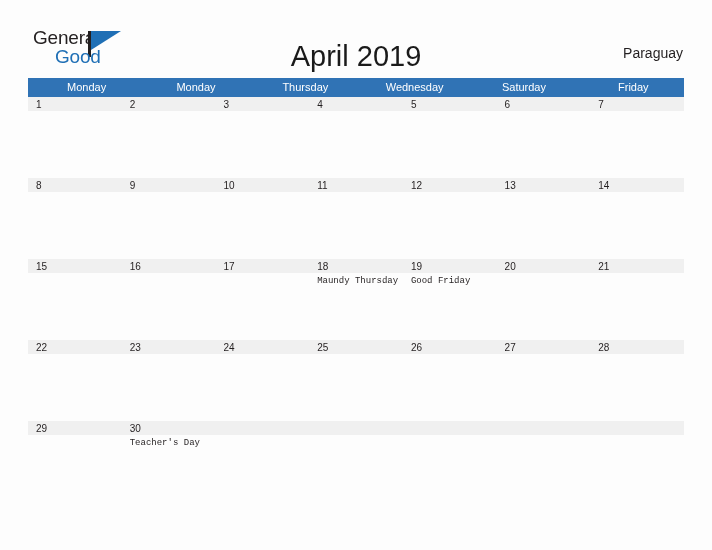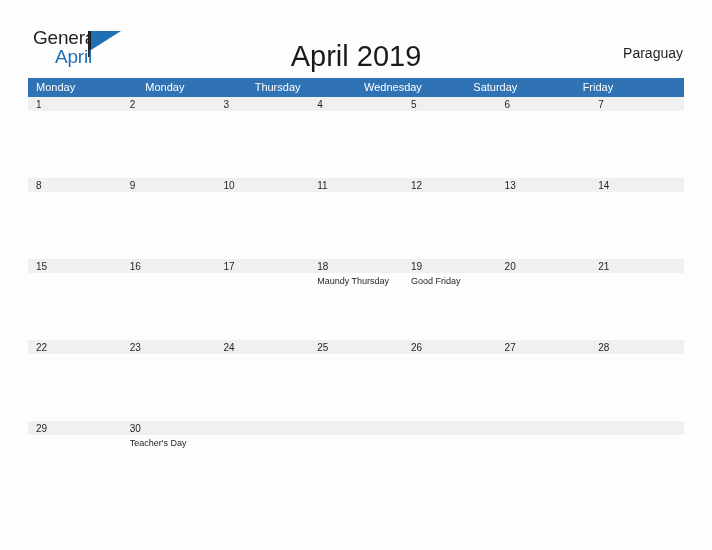--- a/index.html
+++ b/index.html
@@ -97,20 +97,21 @@
     position: absolute;
     left: 28px;
     top: 78px;
     width: 656px;
   }
   .weekday-row {
     display: flex;
     width: 656px;
     height: 19px;
     background: #3073b5;
+    text-align: center;
   }
   .weekday-cell {
     flex: 1 1 0;
     color: #ffffff;
     font-size: 11px;
     line-height: 19px;
     padding-left: 8px;
     box-sizing: border-box;
     overflow: hidden;
     white-space: nowrap;
@@ -161,41 +162,42 @@
     top: 1px;
     font-size: 10px;
     line-height: 13px;
     color: #231f20;
   }
   .event-list {
     position: absolute;
     left: 8px;
     top: 16px;
     right: 2px;
+    font-family: Liberation Mono, monospace;
   }
   .event {
     font-size: 9px;
     line-height: 12px;
     color: #231f20;
     white-space: nowrap;
     overflow: hidden;
   }
 </style>
 </head>
 <body>
 
 <div class="page">
 
   <div class="header">
 
     <div class="logo">
       <span class="logo-general">General</span>
       <span class="logo-bar"></span>
       <span class="logo-triangle"></span>
-      <span class="logo-blue">April</span>
+      <span class="logo-blue">Good</span>
     </div>
 
     <div class="page-title">April 2019</div>
 
     <div class="region-label">Paraguay</div>
   </div>
 
   <div class="calendar">
     <div class="weekday-row">
         <div class="weekday-cell">Monday</div>

